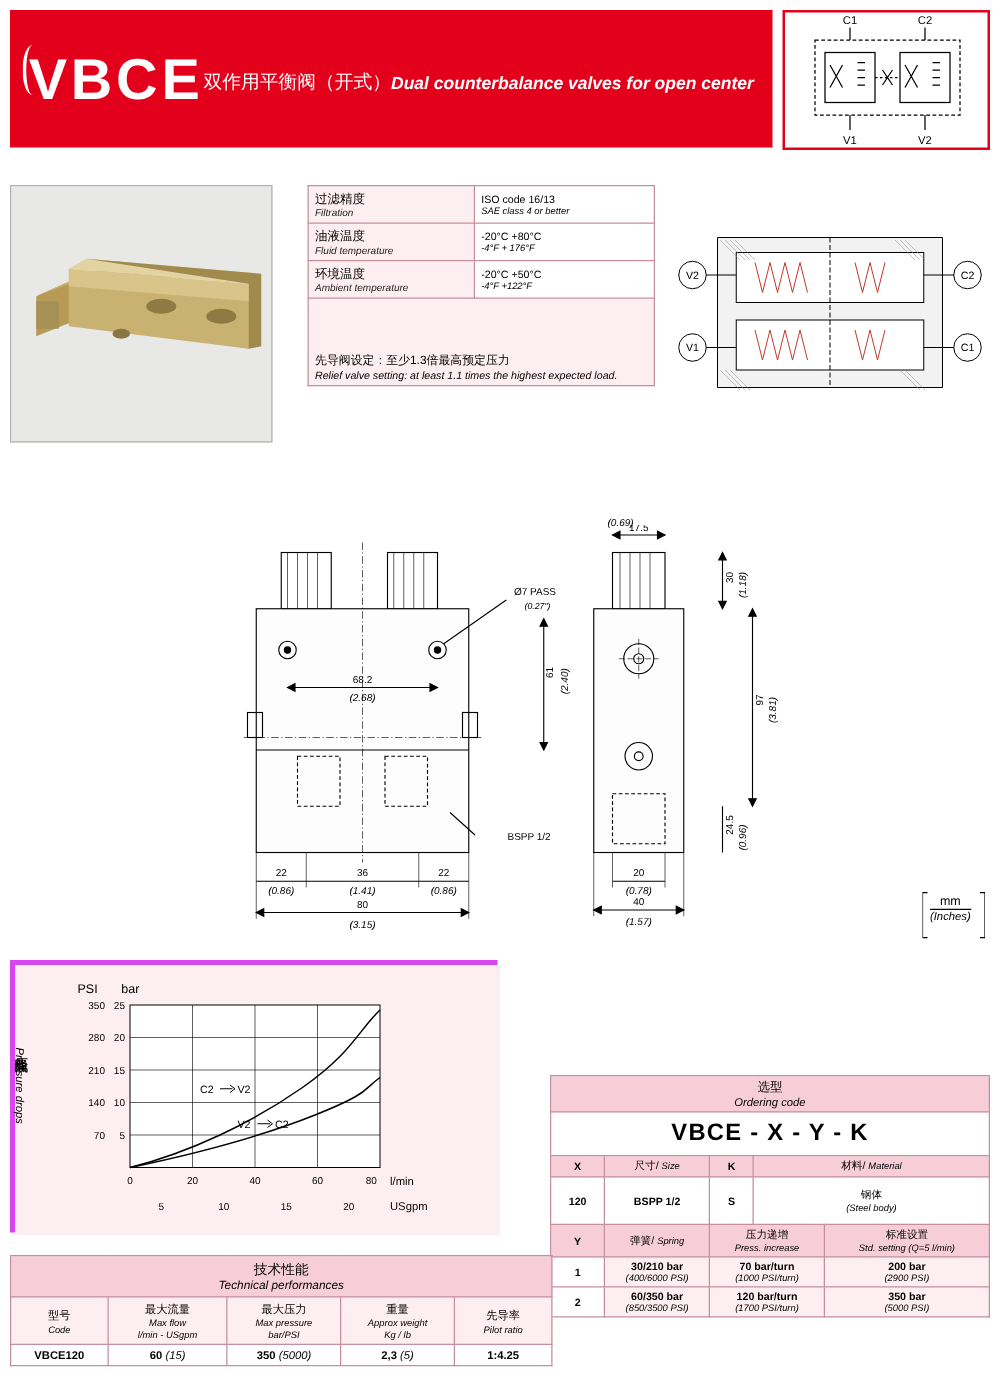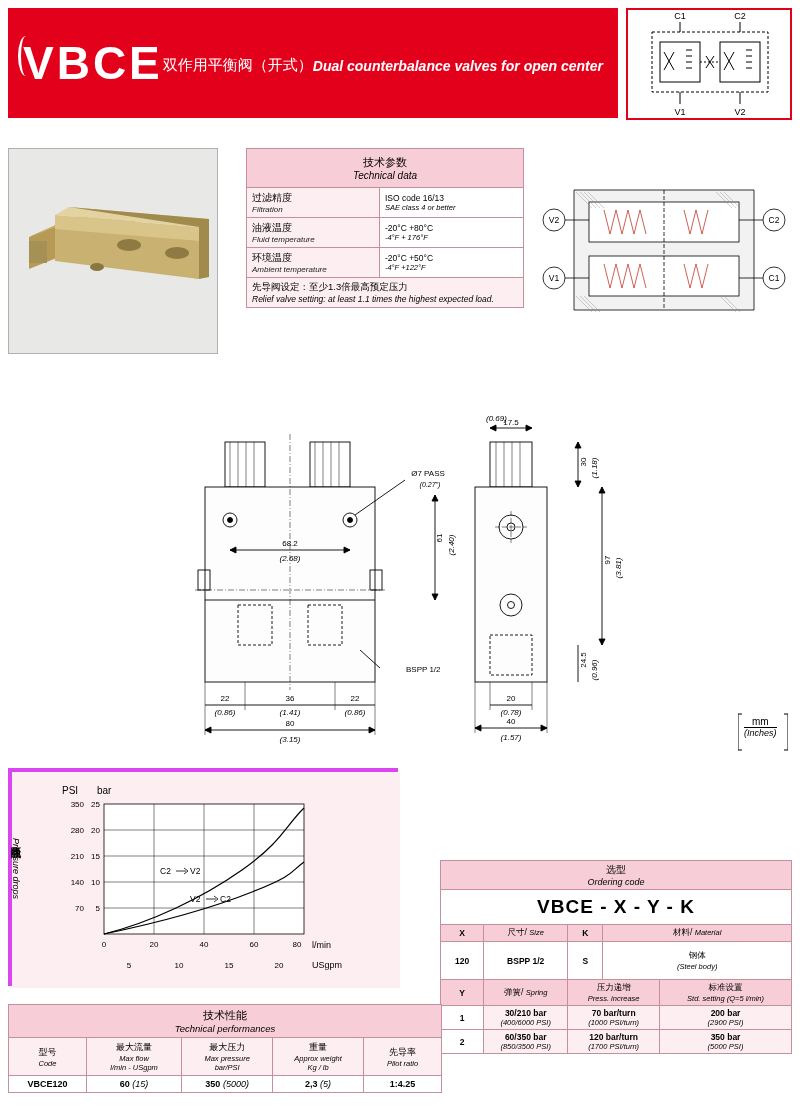--- a/index.html
+++ b/index.html
@@ -52,21 +52,21 @@
   .tech-head .en { font-style: italic; font-size: 10px; }
   .tech-label { background: #fdeef2; width: 48%; }
   .tech-label .cn { font-size: 10px; color: #000; }
   .tech-label .en { font-size: 8px; font-style: italic; color: #222; }
   .tech-val { background: #ffffff; }
   .tech-val .l1 { font-size: 8.5px; }
   .tech-val .l2 { font-size: 7.5px; font-style: italic; }
   .tech-note {
     background: #fdeef2; text-align: left;
   }
-  .tech-note .cn { font-size: 9.5px; }
+  .tech-note .cn { font-size: 9.5px; margin-top: 40px; }
   .tech-note .en { font-size: 8.5px; font-style: italic; }
 
   
   .section-drawing {
     position: absolute; left: 534px; top: 160px; width: 260px; height: 180px;
   }
 
   
   .dims { position: absolute; left: 190px; top: 420px; width: 420px; height: 330px; }
   .dims2 { position: absolute; left: 450px; top: 420px; width: 200px; height: 330px; }
@@ -172,26 +172,20 @@
         <ellipse cx="120" cy="96" rx="12" ry="6" fill="#8e7a42"></ellipse>
         <ellipse cx="168" cy="104" rx="12" ry="6" fill="#8e7a42"></ellipse>
         <ellipse cx="88" cy="118" rx="7" ry="4" fill="#8a7640"></ellipse>
         <rect x="20" y="92" width="18" height="22" fill="#a59055"></rect>
       </g>
     </svg>
   </div>
 
   <table class="tech-table">
     <tbody>
-        <tr>
-      <td class="tech-head" colspan="2">
-        <div class="cn">技术参数</div>
-        <div class="en">Technical data</div>
-      </td>
-    </tr>
     <tr>
       <td class="tech-label">
         <div class="cn">过滤精度</div>
         <div class="en">Filtration</div>
       </td>
       <td class="tech-val">
         <div class="l1">ISO code 16/13</div>
         <div class="l2">SAE class 4 or better</div>
       </td>
     </tr>

